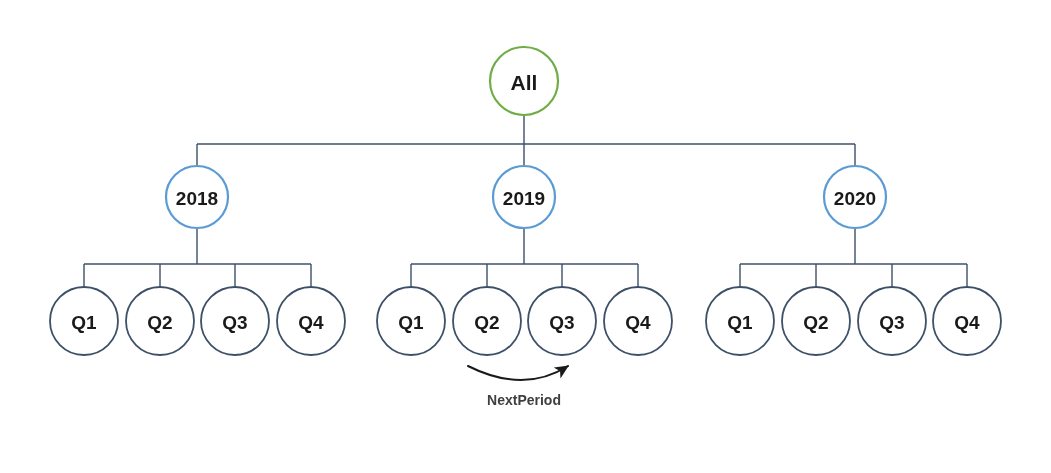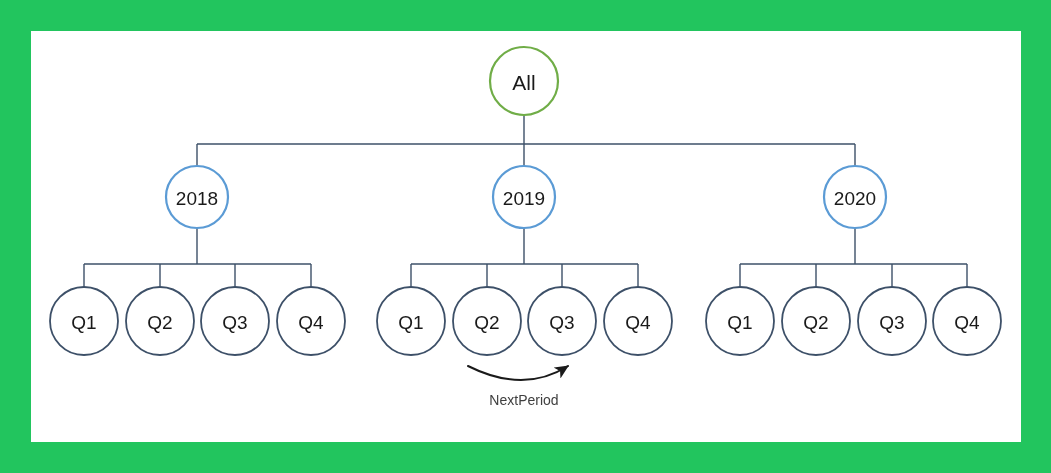--- a/index.html
+++ b/index.html
@@ -11,21 +11,22 @@
   body {
     width: 1051px;
     height: 473px;
     overflow: hidden;
     font-family: "Liberation Sans", sans-serif;
   }
   #stage {
     position: relative;
     width: 1051px;
     height: 473px;
-    background: #22c55e;
+    background: #ffffff;
+    font-weight: bold;
   }
   #canvas {
     position: absolute;
     left: 31px;
     top: 31px;
     width: 990px;
     height: 411px;
     background: #ffffff;
   }
   #diagram-svg {

